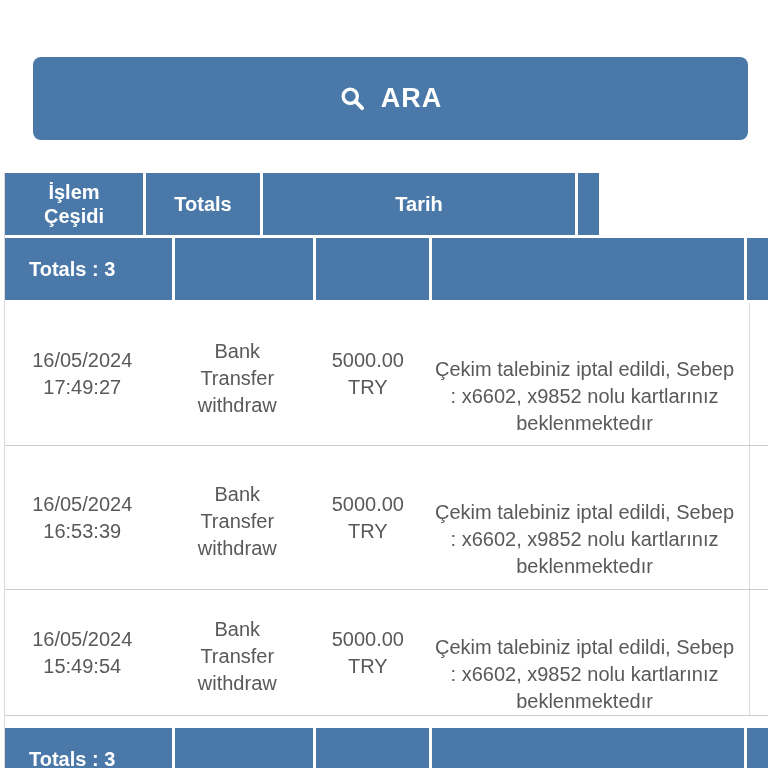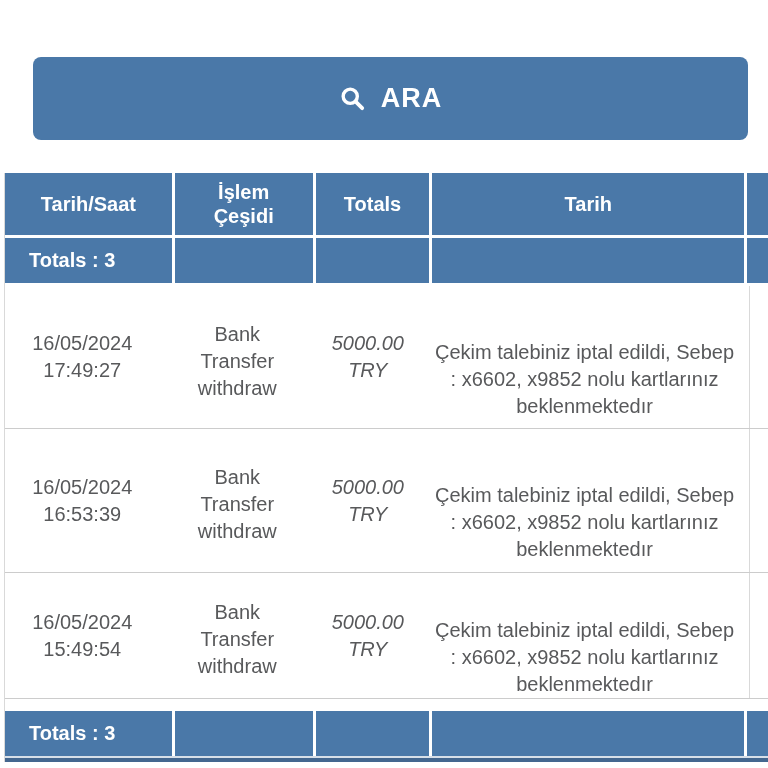--- a/index.html
+++ b/index.html
@@ -34,37 +34,37 @@
   .c1{width:167px;} .c2{width:138px;} .c3{width:114px;} .c4{width:312px;} .c5{width:21px;}
 
   .header-row{height:62px;}
   .header-row .cell{
     background:var(--blue);color:#fff;font-weight:bold;font-size:20px;line-height:24px;
     display:flex;align-items:center;justify-content:center;text-align:center;
     padding:0 13px;
   }
   .header-row .c5{padding:0;}
 
-  .totals-row{height:45px;margin-top:3px;}
+  .totals-row{height:62px;margin-top:3px;}
   .totals-row .cell{
     background:var(--blue);color:#fff;font-weight:bold;font-size:20px;
     display:flex;align-items:center;
   }
   .totals-row .c1{padding-left:24px;}
 
   #data-rows{margin-top:3px;}
   .drow{
     display:flex;gap:14px;align-items:center;
     border-bottom:1px solid var(--sep);
     color:var(--text);font-size:20px;line-height:27px;text-align:center;
   }
   .dcell{display:flex;flex-direction:column;align-items:center;justify-content:center;}
   .dcell.c5{align-self:stretch;border-left:1px solid #d9d9d9;}
   .wrap-type{width:118px;margin-top:8px;}
-  .wrap-amount{width:98px;font-style:italic;}
+  .wrap-amount{width:98px;}
   .wrap-status{width:300px;margin-top:44px;}
 
   .bottom-totals{margin-top:12px;}
   .footer-strip{
     height:6px;background:var(--strip);
     border-top:2px solid #d7dfe8;
   }
 </style>
 </head>
 <body>
@@ -75,21 +75,20 @@
     <svg width="27" height="27" viewBox="0 0 24 24">
       <circle cx="10" cy="10" r="6.3" fill="none" stroke="#ffffff" stroke-width="3"></circle>
       <line x1="14.8" y1="14.8" x2="20.6" y2="20.6" stroke="#ffffff" stroke-width="3.4" stroke-linecap="round"></line>
     </svg>
     <span class="label">ARA</span>
   </button>
 
   <div class="table">
 
     <div class="row header-row">
-      <div class="cell c1">Tarih/Saat</div>
       <div class="cell c2">İşlem Çeşidi</div>
       <div class="cell c3">Totals</div>
       <div class="cell c4">Tarih</div>
       <div class="cell c5"></div>
     </div>
 
     <div class="row totals-row">
       <div class="cell c1">Totals : 3</div>
       <div class="cell c2"></div>
       <div class="cell c3"></div>

